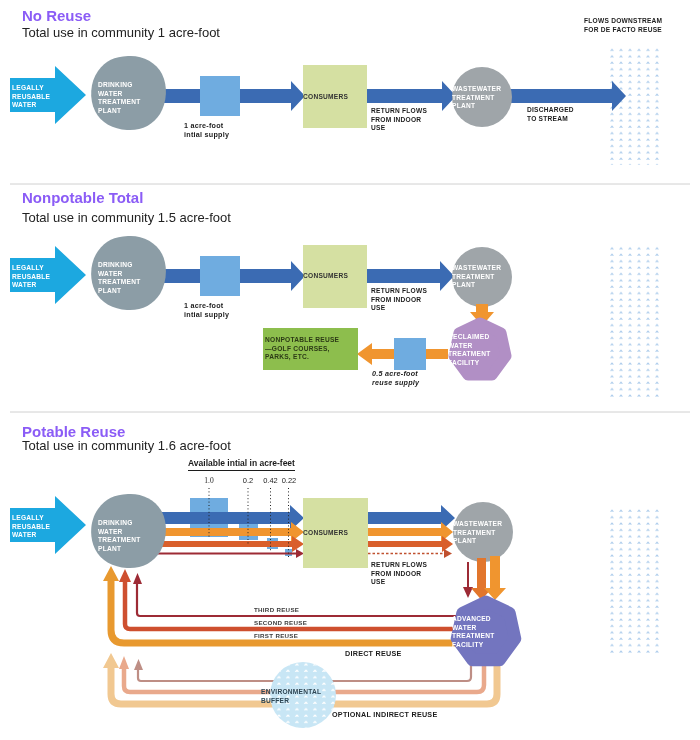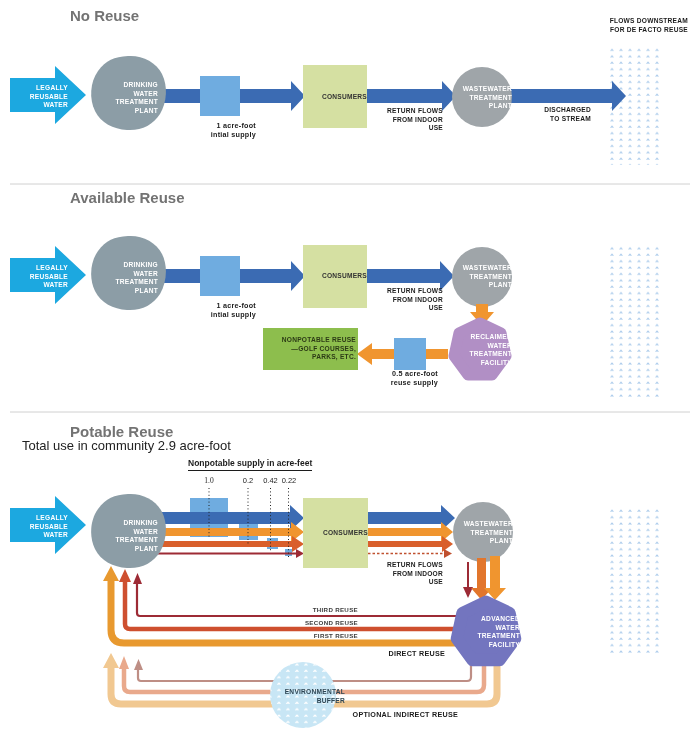--- a/index.html
+++ b/index.html
@@ -1,24 +1,24 @@
 <!DOCTYPE html>
 <html><head>
 <meta charset="utf-8">
 <style>
   html,body{margin:0;padding:0;background:#fff;}
   .canvas{position:relative;width:700px;height:740px;background:#fff;overflow:hidden;
           font-family:"Liberation Sans",sans-serif;}
   .canvas svg{position:absolute;left:0;top:0;}
   .lbl{position:absolute;font:700 6.6px/1.3 "Liberation Sans",sans-serif;
-       letter-spacing:.25px;text-align:right;white-space:pre-line;color:#1c1c1c;}
+       letter-spacing:.25px;text-align:left;white-space:pre-line;color:#1c1c1c;}
   .lbl.white{color:#fff;}
   .lbl.reg{font-weight:700;color:#3d3d3d;font-size:6.2px;letter-spacing:.3px;}
   .lbl.big{font-size:7.2px;}
-  .t-title{position:absolute;font:700 15px/1.1 "Liberation Sans",sans-serif;color:#737373;margin-left:48px;}
+  .t-title{position:absolute;font:700 15px/1.1 "Liberation Sans",sans-serif;color:#8b5cf6;}
   .t-sub{position:absolute;font:400 13px/1.15 "Liberation Sans",sans-serif;color:#222;}
   .underlined{display:inline-block;border-bottom:1.4px solid #1c1c1c;padding-bottom:2px;}
   .avail{position:absolute;font:700 8.5px/1 "Liberation Sans",sans-serif;color:#1c1c1c;}
   .tick{position:absolute;font:400 7.5px/1 "Liberation Sans",sans-serif;color:#222;text-align:center;}
   .buffer-lbl{color:#2e4654;}
 </style>
 </head>
 <body>
 
 <div class="canvas">
@@ -109,41 +109,43 @@
   <polygon points="119,669 124,656 129,669" fill="#E9A98C"></polygon>
   <path d="M471,656 L471,677 Q471,681 467,681 L141,681 Q138,681 138,678 L138,668" fill="none" stroke="#BE8E85" stroke-width="2.2"></path>
   <polygon points="134,670 138.5,659 143,670" fill="#BE8E85"></polygon>
 
   <use href="#hept" transform="translate(486,632) scale(1.12)" fill="#7375BF" stroke="#7375BF"></use>
   <circle cx="303" cy="695" r="33" fill="#C8E6F5"></circle>
   <circle cx="303" cy="695" r="33" fill="url(#pww)"></circle>
 </svg>
 
 <div class="t-title" style="left:22px;top:8px;">No Reuse</div>
+<div class="t-sub" style="left:22px;top:26px;">Total use in community 1 acre-foot</div>
 <div class="lbl" style="left:584px;top:17px;width:104px;">FLOWS DOWNSTREAM
 FOR DE FACTO REUSE</div>
 <div class="lbl white" style="left:12px;top:84px;width:56px;">LEGALLY
 REUSABLE
 WATER</div>
 <div class="lbl white" style="left:98px;top:81px;width:60px;">DRINKING WATER
 TREATMENT
 PLANT</div>
 <div class="lbl big" style="left:184px;top:121px;width:72px;">1 acre-foot
 intial supply</div>
 <div class="lbl" style="left:303px;top:93px;width:64px;color:#333;">CONSUMERS</div>
 <div class="lbl" style="left:371px;top:107px;width:72px;">RETURN FLOWS
 FROM INDOOR
 USE</div>
 <div class="lbl white" style="left:452px;top:85px;width:60px;">WASTEWATER
 TREATMENT
 PLANT</div>
 <div class="lbl" style="left:527px;top:106px;width:64px;">DISCHARGED
 TO STREAM</div>
 
-<div class="t-title" style="left:22px;top:190px;">Available Reuse</div>
+<div class="t-title" style="left:22px;top:190px;">Nonpotable Total</div>
+<div class="t-sub" style="left:22px;top:211px;">Total use in community 1.5 acre-foot</div>
 <div class="lbl white" style="left:12px;top:264px;width:56px;">LEGALLY
 REUSABLE
 WATER</div>
 <div class="lbl white" style="left:98px;top:261px;width:60px;">DRINKING WATER
 TREATMENT
 PLANT</div>
 <div class="lbl big" style="left:184px;top:301px;width:72px;">1 acre-foot
 intial supply</div>
 <div class="lbl" style="left:303px;top:272px;width:64px;color:#333;">CONSUMERS</div>
 <div class="lbl" style="left:371px;top:287px;width:72px;">RETURN FLOWS
@@ -152,26 +154,26 @@
 <div class="lbl white" style="left:452px;top:264px;width:60px;">WASTEWATER
 TREATMENT
 PLANT</div>
 <div class="lbl white" style="left:448px;top:333px;width:64px;">RECLAIMED
 WATER
 TREATMENT
 FACILITY</div>
 <div class="lbl" style="left:265px;top:336px;width:91px;color:#2c3a16;">NONPOTABLE REUSE
 —GOLF COURSES,
 PARKS, ETC.</div>
-<div class="lbl big" style="left:372px;top:369px;width:66px;">0.5 acre-foot
+<div class="lbl big" style="left:372px;top:369px;width:66px;font-style:italic;">0.5 acre-foot
 reuse supply</div>
 
 <div class="t-title" style="left:22px;top:424px;">Potable Reuse</div>
-<div class="t-sub" style="left:22px;top:439px;">Total use in community 2.9 acre-foot</div>
-<div class="avail" style="left:188px;top:459px;"><span class="underlined">Nonpotable supply in acre-feet</span></div>
+<div class="t-sub" style="left:22px;top:439px;">Total use in community 1.6 acre-foot</div>
+<div class="avail" style="left:188px;top:459px;"><span class="underlined">Available intial in acre-feet</span></div>
 <div class="tick" style="left:197px;top:477px;width:24px;font-family:Liberation Serif, serif;">1.0</div>
 <div class="tick" style="left:236px;top:477px;width:24px;">0.2</div>
 <div class="tick" style="left:258px;top:477px;width:25px;">0.42</div>
 <div class="tick" style="left:277px;top:477px;width:24px;">0.22</div>
 <div class="lbl white" style="left:12px;top:514px;width:56px;">LEGALLY
 REUSABLE
 WATER</div>
 <div class="lbl white" style="left:98px;top:519px;width:60px;">DRINKING WATER
 TREATMENT
 PLANT</div>

